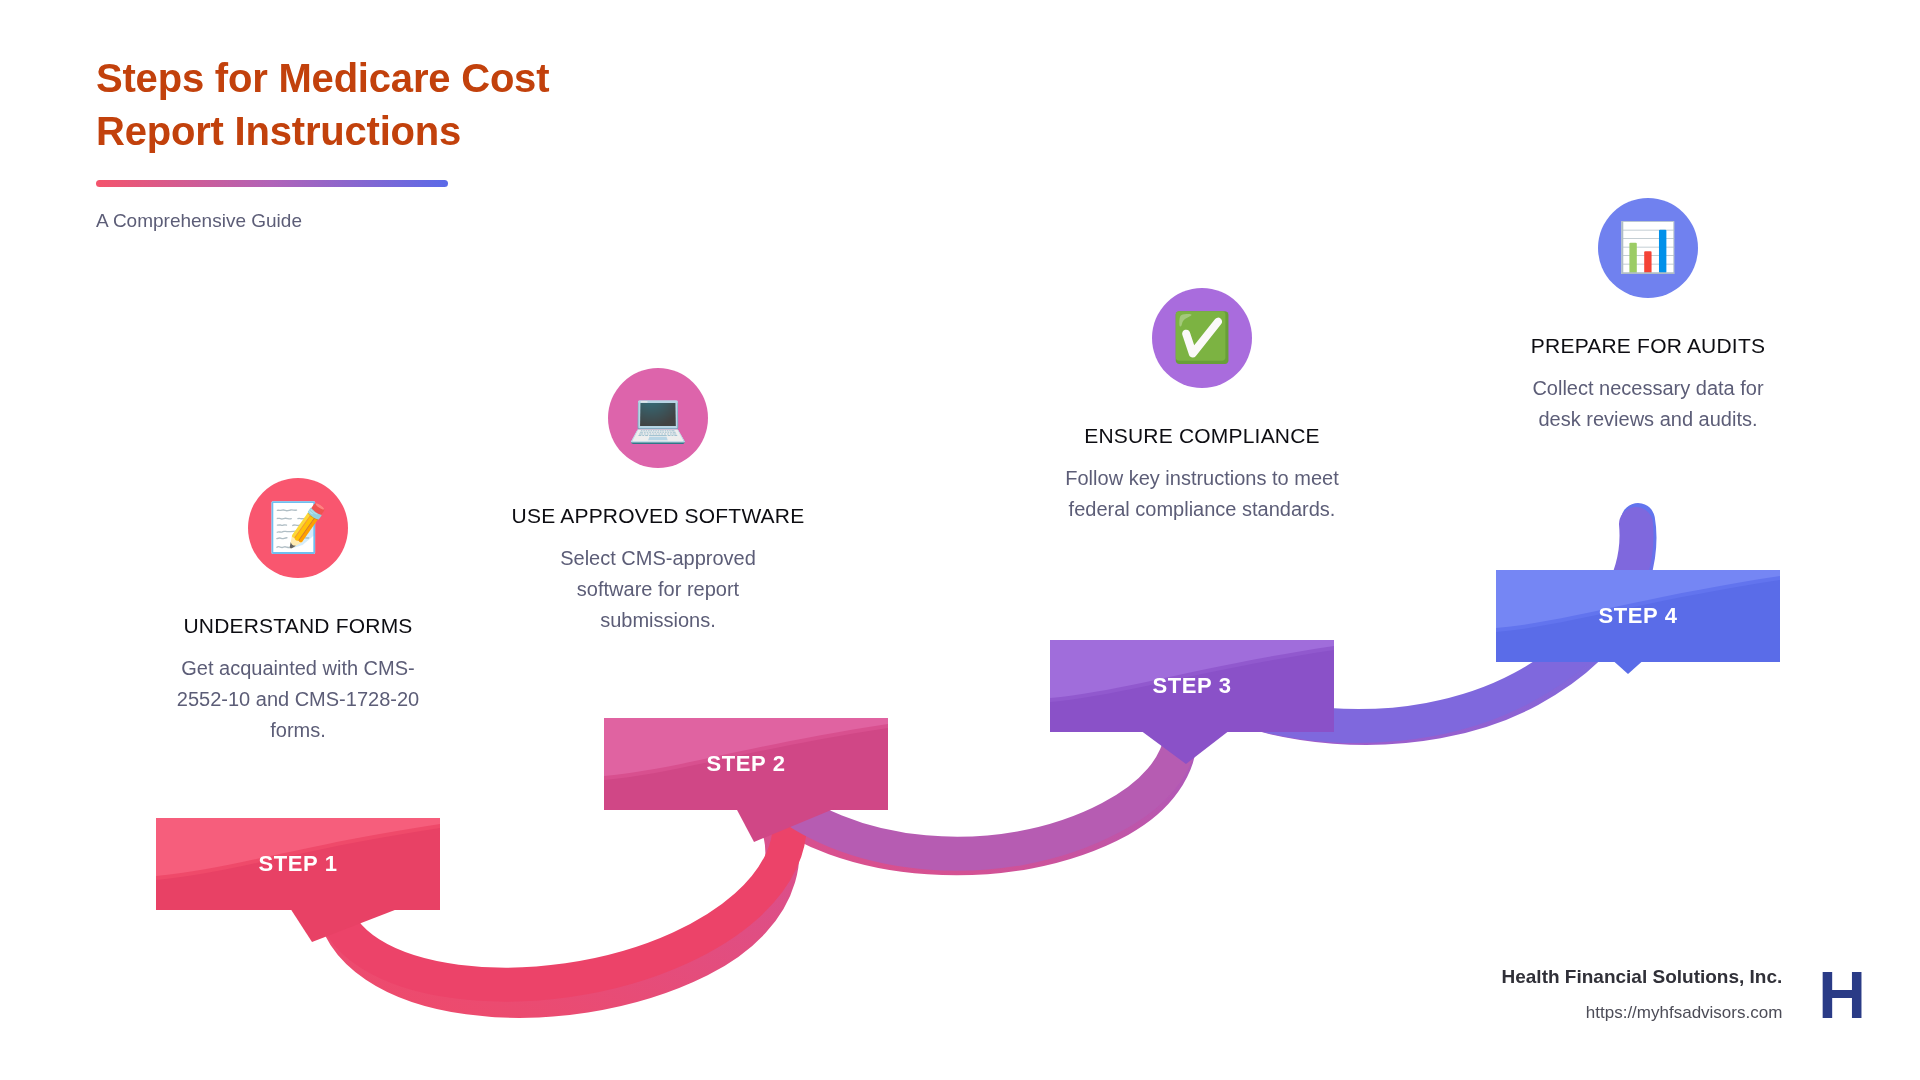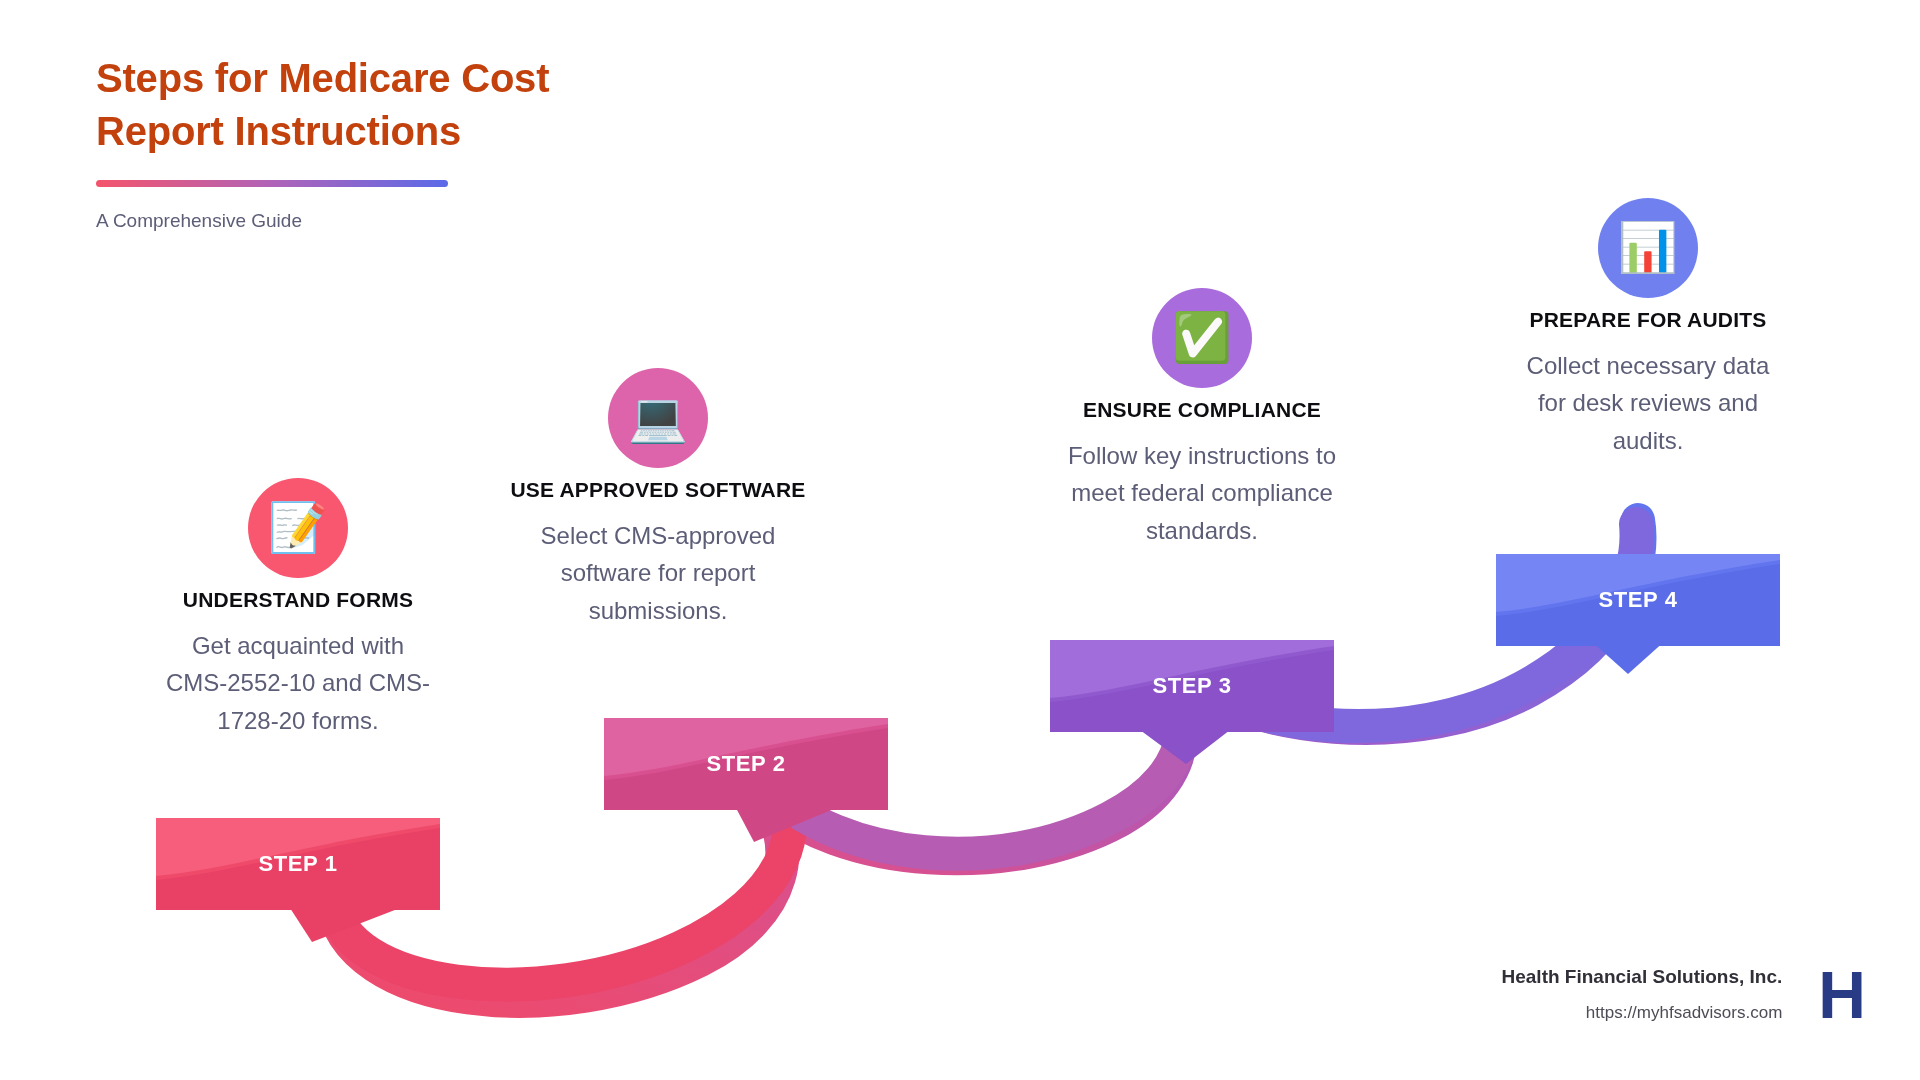--- a/index.html
+++ b/index.html
@@ -67,30 +67,30 @@
     height: 100px;
     border-radius: 50%;
     margin: 0 auto;
     display: flex;
     align-items: center;
     justify-content: center;
     font-size: 48px;
     line-height: 1;
   }
   .step-heading {
-    margin-top: 8px;
+    margin-top: 34px;
     font-size: 21px;
-    font-weight: bold;
+    font-weight: normal;
     color: #0d0d12;
     letter-spacing: 0.2px;
     line-height: 1.3;
   }
   .step-desc {
     margin-top: 14px;
-    font-size: 24px;
+    font-size: 20px;
     color: #5c5d77;
     line-height: 1.55;
     padding: 0 12px;
   }
 
   
   .step-banner {
     position: absolute;
     width: 284px;
     height: 92px;
@@ -239,21 +239,21 @@
   <path d="M0 0 L90 0 L46 34 Z" fill="#8a51c8"></path>
 </svg>
 
 <div class="step" style="left:1498px; top:198px;">
   <div class="step-icon-circle" style="background:#7081ef;">
     <span>📊</span>
   </div>
   <div class="step-heading">PREPARE FOR AUDITS</div>
   <div class="step-desc">Collect necessary data for desk reviews and audits.</div>
 </div>
-<div class="step-banner" style="left:1496px; top:554px;">
+<div class="step-banner" style="left:1496px; top:570px;">
   <div class="wave">
     <svg width="284" height="92" viewBox="0 0 284 92" preserveAspectRatio="none">
       <rect width="284" height="92" fill="#6274ee"></rect>
       <path d="M0 62 C 70 56, 150 30, 284 10 L284 92 L0 92 Z" fill="#5a6ce8"></path>
       <path d="M0 0 L284 0 L284 6 C 150 26, 70 52, 0 58 Z" fill="#7586f4"></path>
     </svg>
   </div>
   <span class="step-banner-label">STEP 4</span>
 </div>
 <svg style="position:absolute;left:1590px;top:640px;" width="120" height="36">

